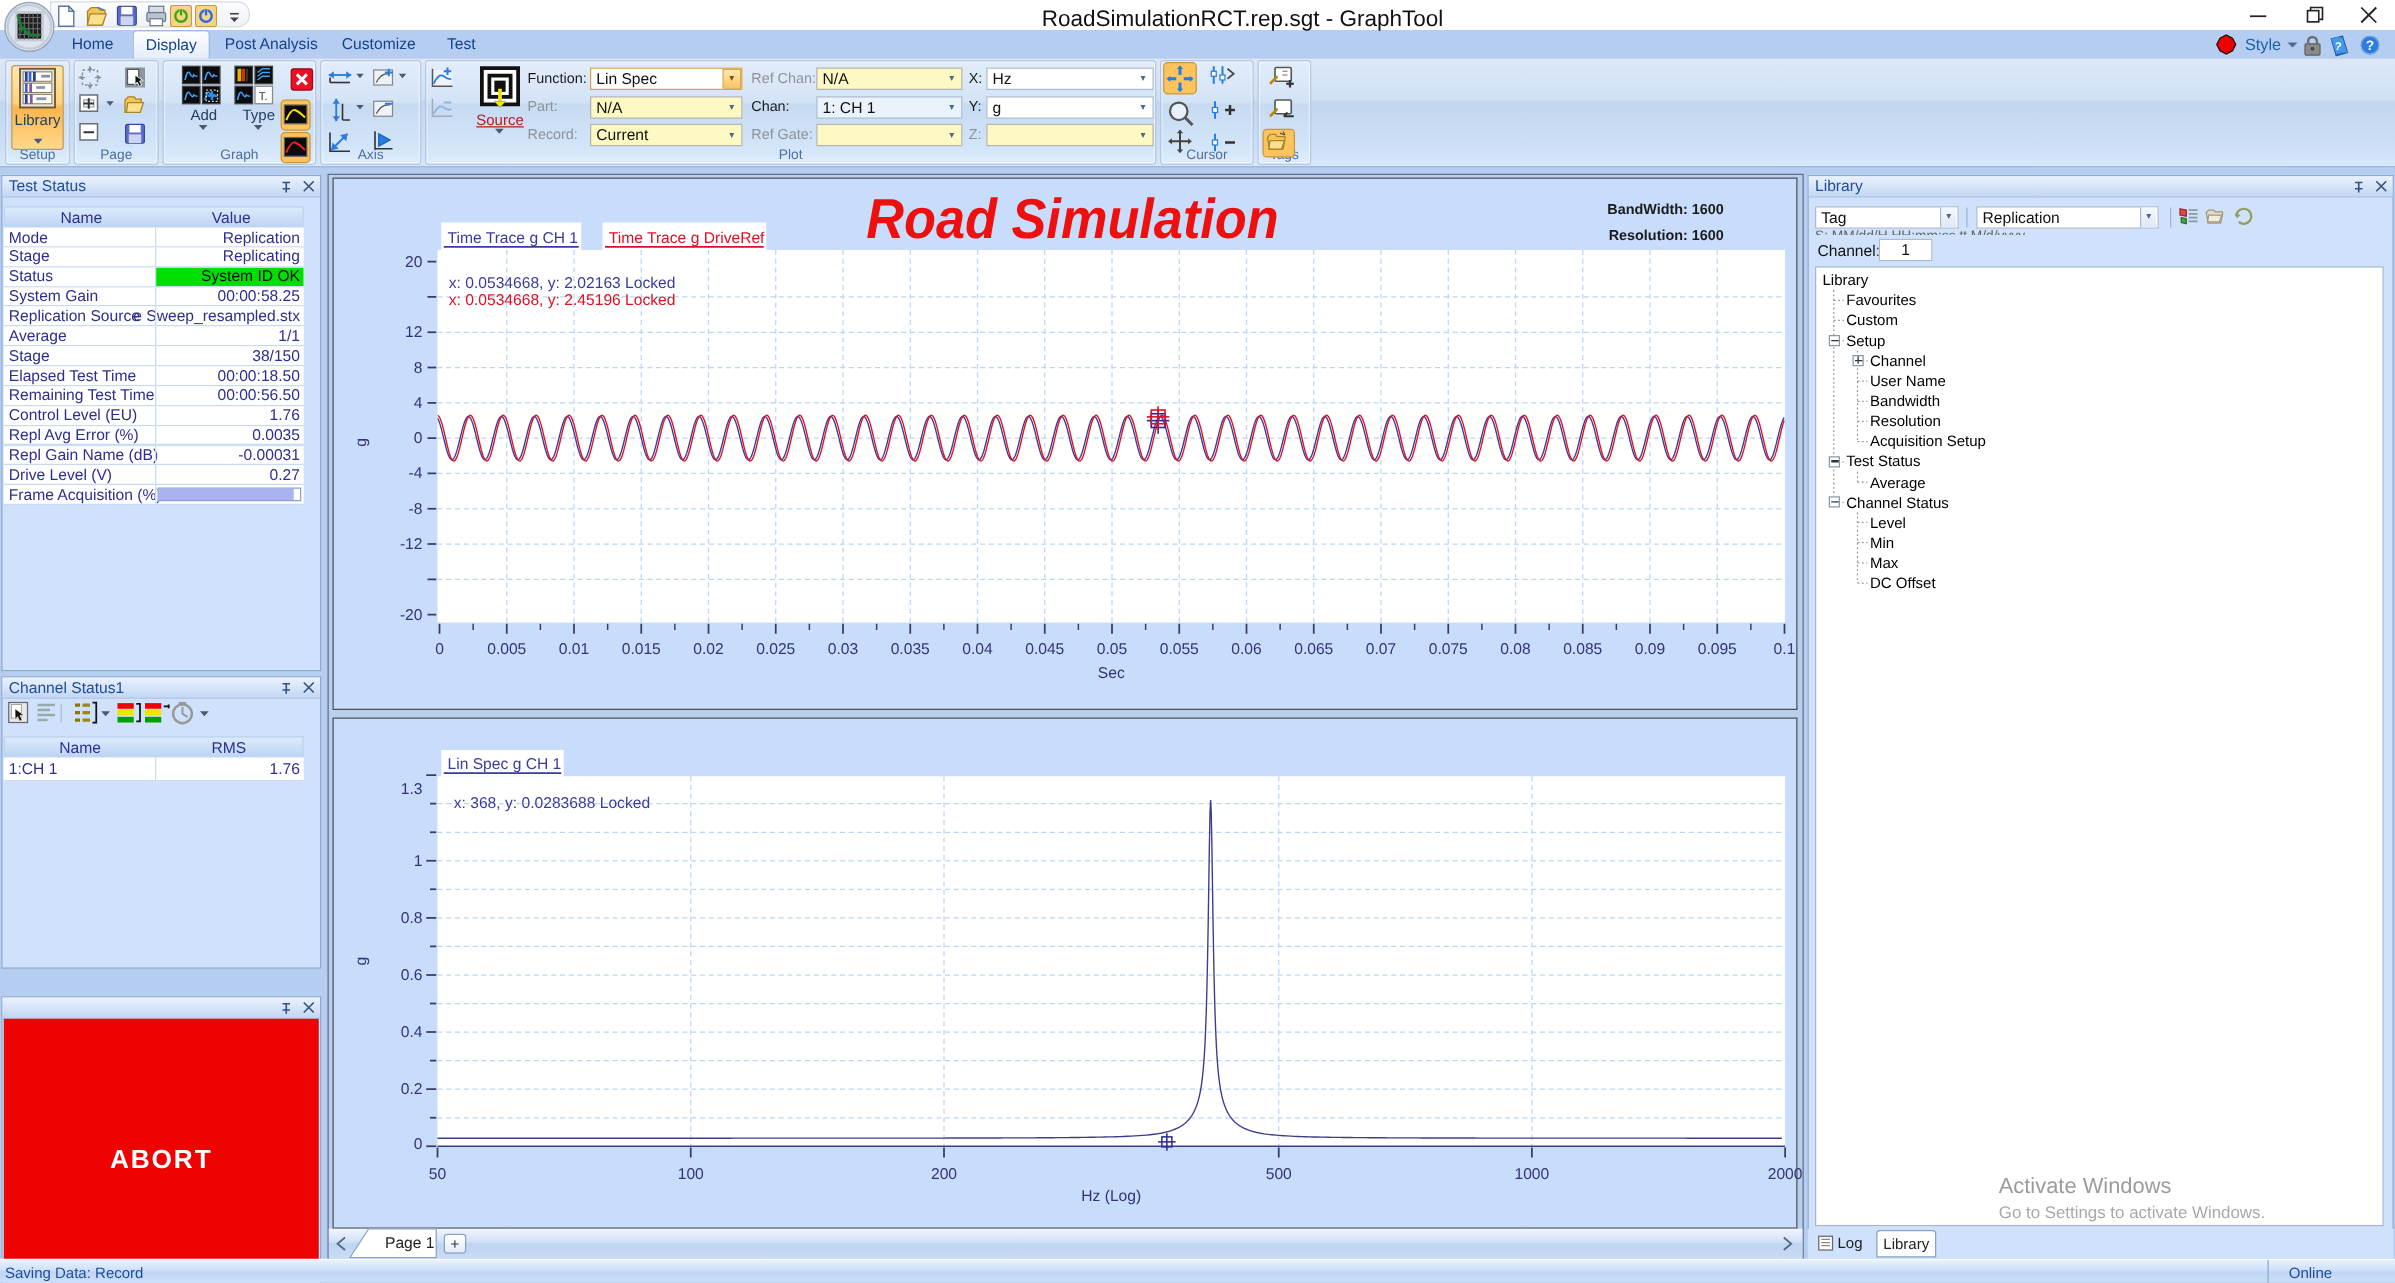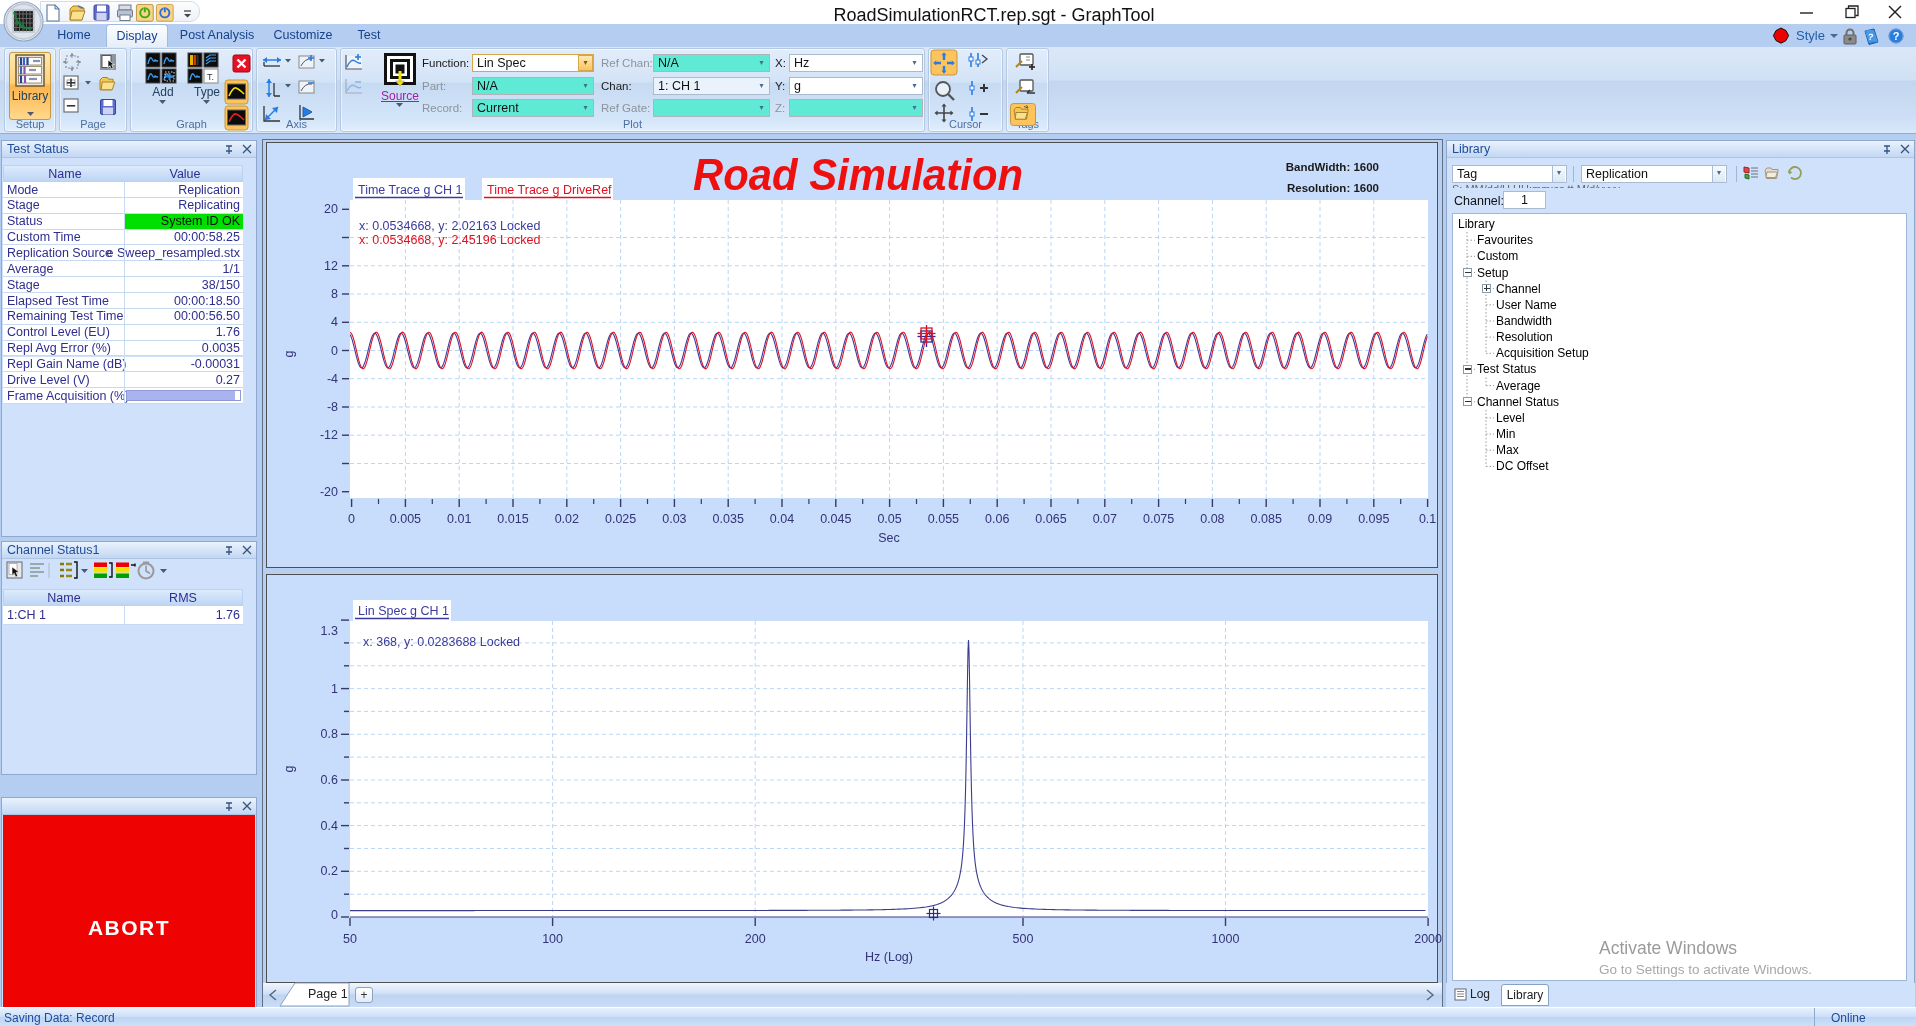--- a/index.html
+++ b/index.html
@@ -16,21 +16,21 @@
   background:linear-gradient(#dce8f8 0%, #d0e0f5 38%, #c2d6ef 40%, #cddff6 82%, #d9e8fb 100%);
   border-bottom:1px solid #95accb; }
 .rgroup { position:absolute; top:1px; height:84px; border:1px solid #b5c8e2; border-radius:3px;
   background:linear-gradient(#e2edfb 0%, #d3e3f6 40%, #c6daf2 42%, #d3e5f9 85%, #e0eefd 100%);
   box-shadow:inset 0 0 0 1px rgba(255,255,255,.55); }
 .glabel { position:absolute; bottom:1px; width:100%; text-align:center; font-size:11px; color:#4d6f9e; }
 .combo { position:absolute; height:18px; background:#fff; border:1px solid #aabbd0; font-size:12.5px;
   line-height:16px; padding-left:4px; color:#111; }
 .combo .arr { position:absolute; right:1px; top:1px; width:13px; height:14px; text-align:center;
   font-size:8px; color:#4a6a90; line-height:14px; }
-.combo.dis { background:#5eead4; border-color:#b0b4ba; }
+.combo.dis { background:#fef9c3; border-color:#b0b4ba; }
 .rlabel { position:absolute; height:18px; font-size:11.5px; color:#1a1a1a; line-height:18px; text-align:left; }
 .rlabel.dis { color:#8e9399; }
 .panel { position:absolute; background:#cfe1fb; border:1px solid #8ea9cd; }
 .ptitle { position:absolute; left:0; top:0; right:0; height:17px;
   background:linear-gradient(#eaf2fd,#c3d7f3); border-bottom:1px solid #aec4e5;
   font-size:12.5px; color:#1e4c9a; line-height:16px; padding-left:5px; }
 .gt { position:absolute; font-size:12.5px; color:#2e2e8f; }
 .statusbar { left:0; top:1007px; width:1916px; height:19px;
   background:linear-gradient(#e8f2fd 0%, #cbdef8 50%, #bdd4f3 52%, #cde0f8 100%);
   border-top:1px solid #fdfefe; font-size:12px; color:#1e4c9a; }
@@ -327,21 +327,21 @@
 <rect x="2" y="2" width="32" height="32" fill="#111"></rect>
 <rect x="5" y="5" width="26" height="26" fill="#fff"></rect>
 <rect x="8" y="8" width="20" height="20" fill="#111"></rect>
 <rect x="11" y="11" width="14" height="14" fill="#fff"></rect>
 <rect x="13.5" y="13.5" width="9" height="9" fill="#111"></rect>
 <g>
       <line x1="18" y1="20" x2="18" y2="31" stroke="#f2e300" stroke-width="3"></line>
 <path d="M18 35 l-4.5-5 h9 z" fill="#f2e300" stroke="#999" stroke-width="0.6"></path>
     </g>
 </svg>
-<div class="abs" style="left:378px;top:89px;width:44px;text-align:center;font-size:12px;color:#a21caf;text-decoration:underline;">Source</div>
+<div class="abs" style="left:378px;top:89px;width:44px;text-align:center;font-size:12px;color:#b91c1c;text-decoration:underline;">Source</div>
 <svg class="abs" style="left:396px;top:103px" width="8" height="5">
     <path d="M0 0 h7 l-3.5 4 z" fill="#4a5a70"></path>
   </svg>
 <div class="rlabel abs" style="left:422px;top:54px;width:72px;">Function:</div>
 <div class="rlabel dis abs" style="left:422px;top:76.5px;width:72px;">Part:</div>
 <div class="rlabel dis abs" style="left:422px;top:99px;width:72px;">Record:</div>
 <div class="combo abs" style="left:472px;top:54px;width:122px;border-color:#d8a54a;">Lin Spec<span class="arr" style="background:linear-gradient(#ffe9b2,#fcc45e);border:1px solid #d8a54a;width:15px;height:16px;top:0;right:0;color:#7a5a20;">▾</span></div>
 <div class="combo dis abs" style="left:472px;top:76.5px;width:122px;">N/A<span class="arr">▾</span></div>
 <div class="combo dis abs" style="left:472px;top:99px;width:122px;">Current<span class="arr">▾</span></div>
 <div class="rlabel dis abs" style="left:601px;top:54px;width:75px;">Ref Chan:</div>
@@ -440,21 +440,21 @@
 <div class="abs" style="left:121px;top:0;width:1px;height:100%;background:#c8daf2;"></div>
 </div>
 <div class="abs" style="left:3px;top:213.7px;width:240px;height:15.86px;background:#fff;border-bottom:1px solid #c8daf2;overflow:hidden;">
     <div class="gt" style="left:4px;top:0.5px;">Status</div>
 <div class="abs" style="left:121px;top:0;width:119px;height:15px;background:#00e000;">
       <div class="gt" style="right:3px;top:0.5px;color:#0a0a0a;">System ID OK</div>
     </div>
 <div class="abs" style="left:121px;top:0;width:1px;height:100%;background:#c8daf2;"></div>
 </div>
 <div class="abs" style="left:3px;top:229.6px;width:240px;height:15.86px;background:#fff;border-bottom:1px solid #c8daf2;overflow:hidden;">
-    <div class="gt" style="left:4px;top:0.5px;">Custom Time</div>
+    <div class="gt" style="left:4px;top:0.5px;">System Gain</div>
 <div class="gt" style="right:3px;top:0.5px;">00:00:58.25</div>
 <div class="abs" style="left:121px;top:0;width:1px;height:100%;background:#c8daf2;"></div>
 </div>
 <div class="abs" style="left:3px;top:245.4px;width:240px;height:15.86px;background:#fff;border-bottom:1px solid #c8daf2;overflow:hidden;">
     <div class="gt" style="left:4px;top:0.5px;">Replication Source</div>
 <div class="gt" style="right:3px;top:0.5px;">e Sweep_resampled.stx</div>
 <div class="abs" style="left:121px;top:0;width:1px;height:100%;background:#c8daf2;"></div>
 </div>
 <div class="abs" style="left:3px;top:261.3px;width:240px;height:15.86px;background:#fff;border-bottom:1px solid #c8daf2;overflow:hidden;">
     <div class="gt" style="left:4px;top:0.5px;">Average</div>

